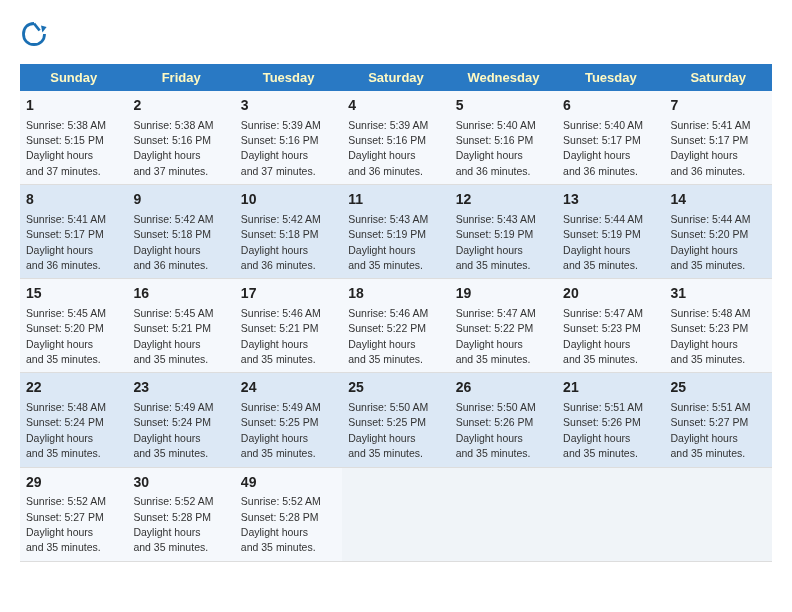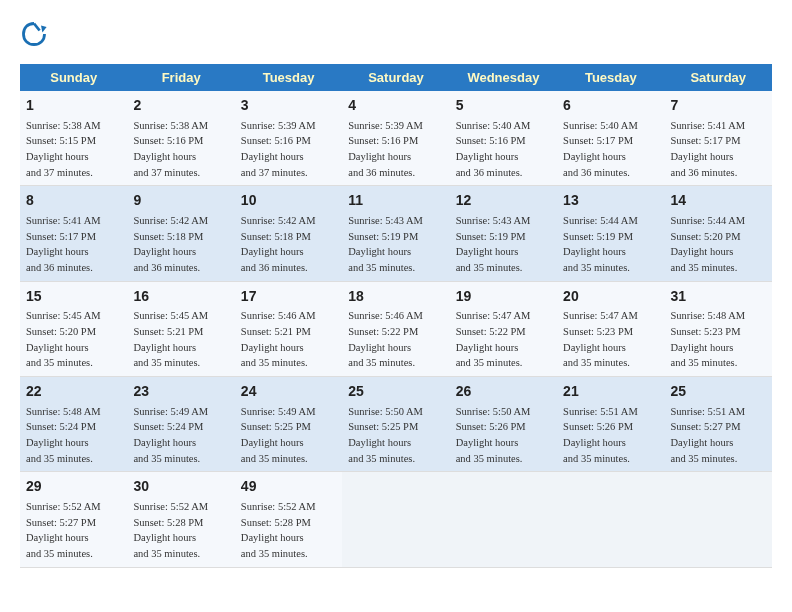--- a/index.html
+++ b/index.html
@@ -74,21 +74,20 @@
     .day-num {
       font-size: 14px;
       font-weight: bold;
       color: #222;
       display: block;
       margin-bottom: 2px;
     }
     .day-info {
       color: #333;
       font-size: 10.5px;
-      font-family: Liberation Serif, serif;
     }
     td.empty {
       background: #f0f4f8;
     }
   </style>
 </head>
 <body>
 
 <div class="header">
   <div class="logo">

